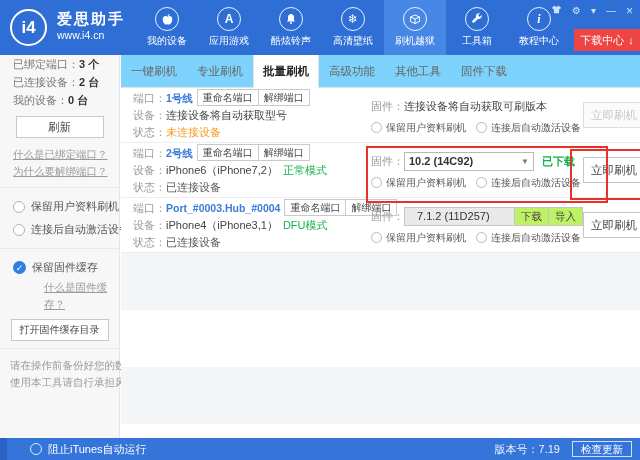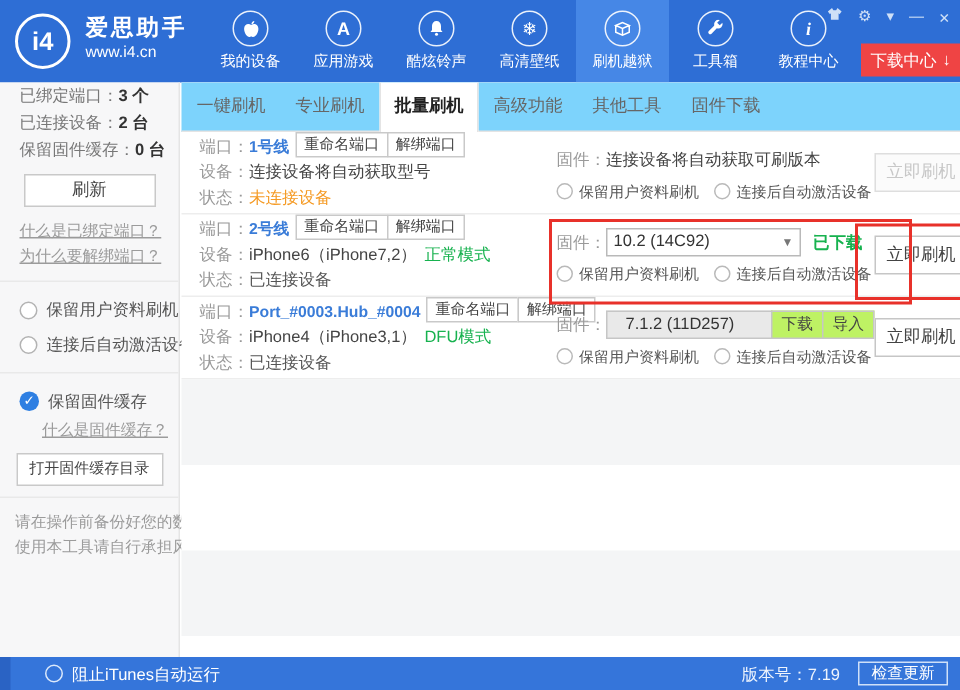--- a/index.html
+++ b/index.html
@@ -31,21 +31,21 @@
   .stat b{color:#333;font-weight:bold;}
   .side-btn{display:block;margin:7px auto 0;width:88px;height:22px;background:#fff;border:1px solid #c9c9c9;
        font-size:11.5px;color:#444;text-align:center;line-height:20px;box-sizing:border-box;cursor:pointer;}
   .side-link{display:block;margin-left:13px;color:#9b9b9b;text-decoration:underline;font-size:10.5px;line-height:17px;cursor:pointer;}
   .first-link{margin-top:8px;}
   .divider{height:1px;background:#e9e9e9;margin:7px 0;}
   .opt{display:flex;align-items:center;gap:6px;padding-left:13px;height:23px;color:#555;cursor:pointer;white-space:nowrap;}
   .radio{width:12px;height:12px;border:1px solid #b3b3b3;border-radius:50%;background:#fff;flex:none;box-sizing:border-box;}
   .check-circle{width:13px;height:13px;border-radius:50%;background:#2e7fe2;color:#fff;font-size:9px;
        display:flex;align-items:center;justify-content:center;flex:none;}
-  .cache-link{margin-left:28px;}
+  .cache-link{margin-left:44px;}
   .cache-btn{width:98px;font-size:10px;margin-top:6px;}
   .warning{padding-left:10px;color:#9b9b9b;font-size:10.5px;line-height:17px;margin-top:8px;white-space:nowrap;}
   
   .main{position:absolute;top:55px;left:121px;width:519px;height:383px;background:#fff;}
   .tabbar{height:32px;background:#7dd3fc;border-bottom:1px solid #e4e4e4;display:flex;}
   .tab{width:66px;height:32px;line-height:32px;text-align:center;font-size:11.5px;color:#666;cursor:pointer;white-space:nowrap;}
   .tab.active{background:#fff;border-left:1px solid #e4e4e4;border-right:1px solid #e4e4e4;box-sizing:border-box;
        color:#222;font-weight:bold;height:33px;margin-bottom:-1px;}
   .device-row{height:55px;border-bottom:1px solid #ededed;display:flex;align-items:center;
        padding:0 8px 0 12px;box-sizing:border-box;}
@@ -57,21 +57,21 @@
   .port-name{color:#3a7cd8;font-weight:bold;font-size:10.5px;margin-right:4px;}
   .mini-btn{display:inline-block;vertical-align:middle;height:17px;line-height:15px;padding:0 5px;margin-top:-2px;
        border:1px solid #c9c9c9;background:#fff;color:#444;font-size:10px;box-sizing:border-box;cursor:pointer;}
   .mini-btn + .mini-btn{margin-left:-1px;}
   .device-name{color:#444;}
   .mode{color:#17b24f;font-weight:normal;margin-left:5px;}
   .status-warn{color:#f59a23;}
   .status-ok{color:#555;}
   .fw-line{height:21px;display:flex;align-items:center;white-space:nowrap;}
   .fw-select{width:130px;height:19px;border:1px solid #b9b9b9;background:#fff;display:flex;align-items:center;
-       padding:0 4px;box-sizing:border-box;color:#333;cursor:pointer;}
+       padding:0 4px;box-sizing:border-box;color:#333;cursor:pointer;font-weight:bold;}
   .fw-caret{margin-left:auto;color:#777;font-size:8px;}
   .fw-input{width:118px;height:19px;background:#e9e9e9;border:1px solid #c6c6c6;display:flex;align-items:center;
        padding:0 12px;box-sizing:border-box;color:#333;}
   .fw-btn{height:19px;line-height:17px;padding:0 6px;border:1px solid #c6c6c6;background:#bef264;margin-left:-1px;
        font-size:10.5px;color:#444;box-sizing:border-box;cursor:pointer;}
   .fw-badge{color:#17b24f;font-weight:bold;margin-left:8px;}
   .radios{display:flex;gap:10px;margin-top:4px;}
   .radio-opt{display:flex;align-items:center;gap:4px;font-size:10px;color:#555;cursor:pointer;white-space:nowrap;}
   .radio-sm{width:11px;height:11px;border:1px solid #b9b9b9;border-radius:50%;background:#fff;flex:none;box-sizing:border-box;}
   .flash-btn{width:62px;height:26px;border:1px solid #c6c6c6;background:#fff;color:#444;font-size:11.5px;
@@ -172,21 +172,21 @@
 </div>
 
 <div class="sidebar">
   <div class="stat">
     <span>已绑定端口：</span><b>3 个</b>
   </div>
   <div class="stat">
     <span>已连接设备：</span><b>2 台</b>
   </div>
   <div class="stat">
-    <span>保留固件缓存：</span><b>0 台</b>
+    <span>我的设备：</span><b>0 台</b>
   </div>
 
   <div class="side-btn">刷新</div>
 
   <span class="side-link first-link">什么是已绑定端口？</span>
   <span class="side-link">为什么要解绑端口？</span>
 
   <div class="divider"></div>
 
   <div class="opt">

